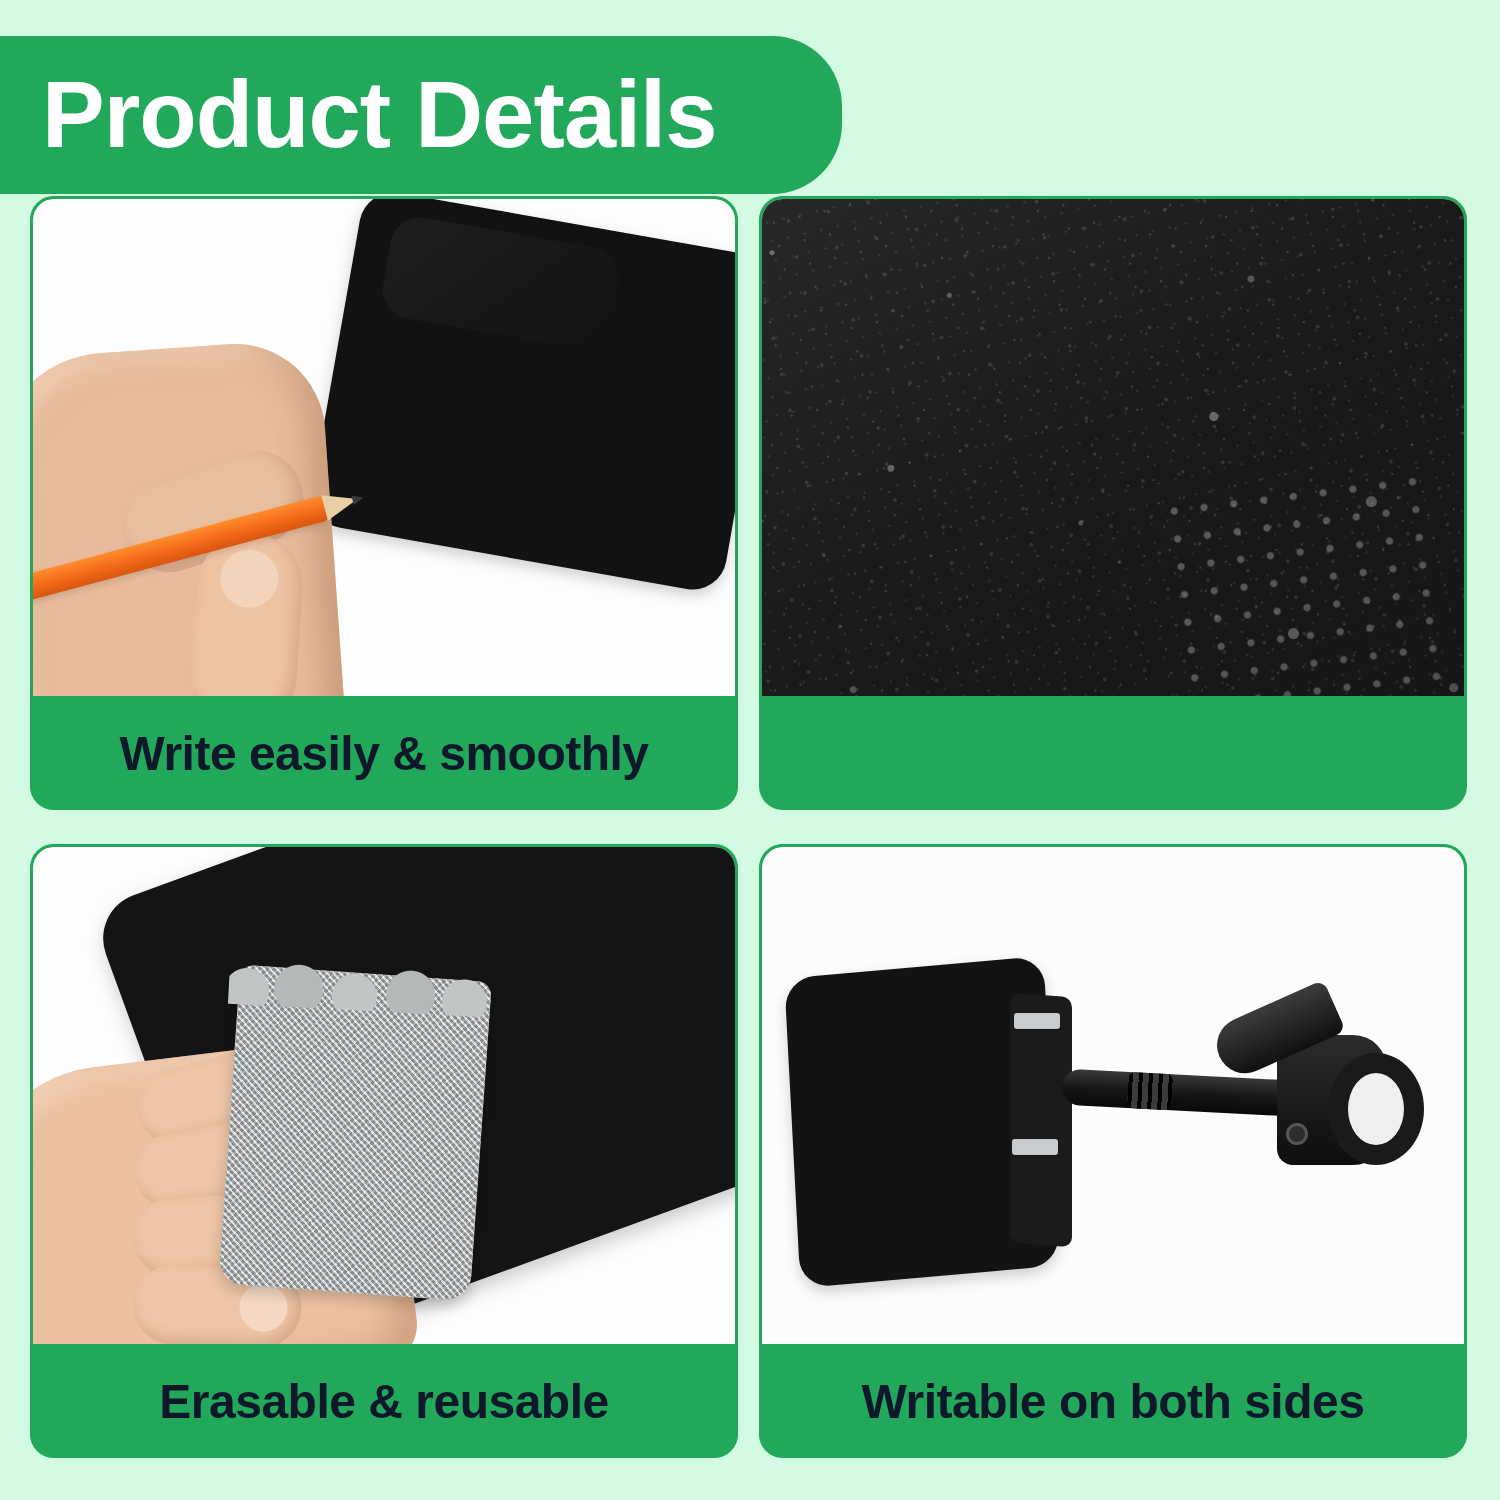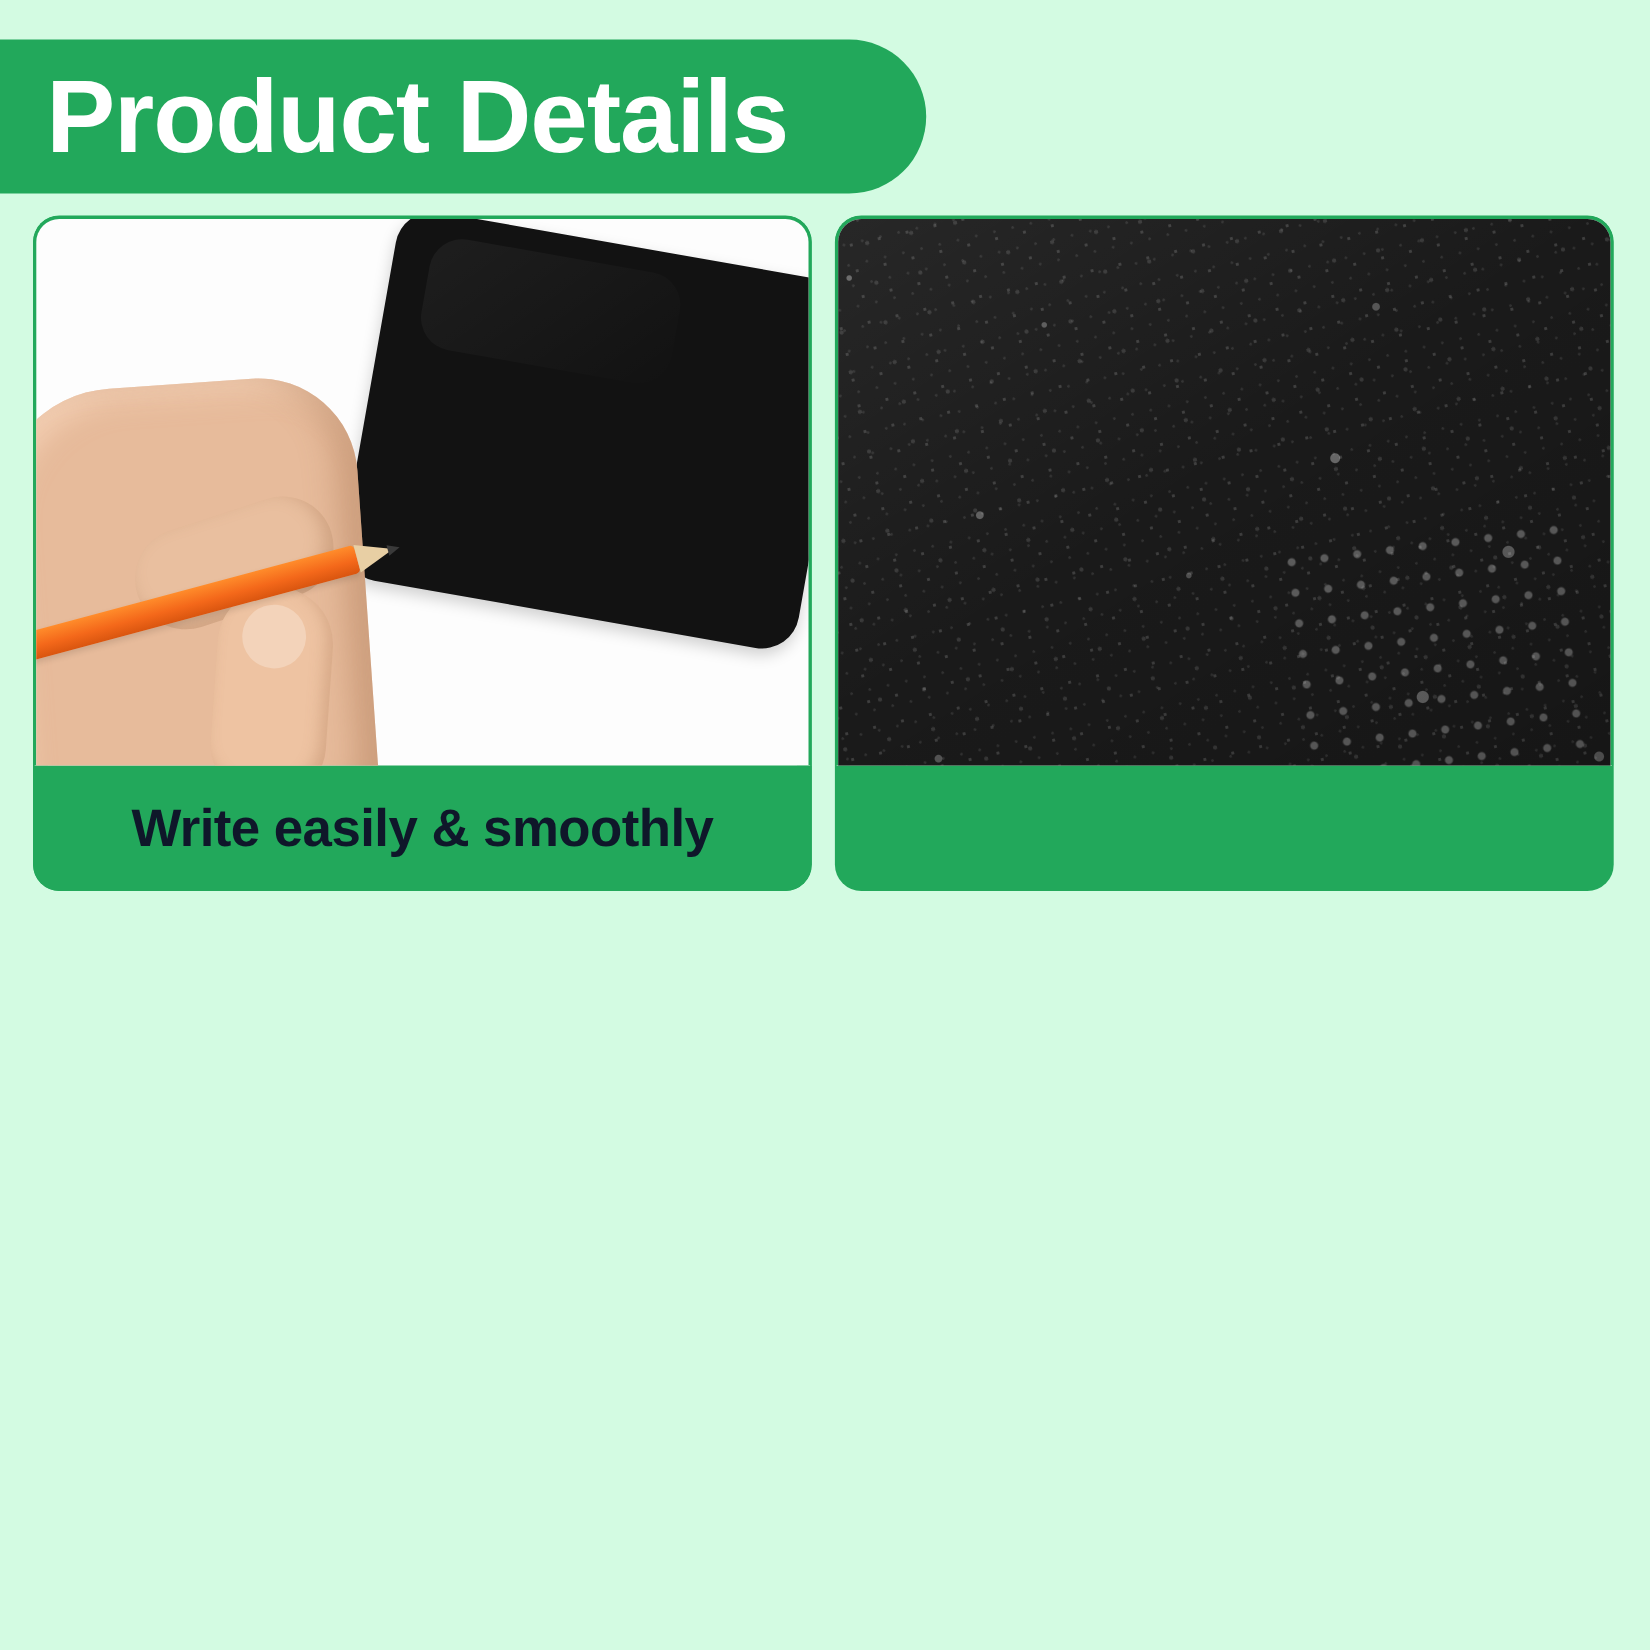--- a/index.html
+++ b/index.html
@@ -14,21 +14,21 @@
     overflow: hidden;
     position: relative;
   }
 
   
   .header-banner {
     position: absolute;
     left: 0;
     top: 36px;
     width: 842px;
-    height: 140px;
+    height: 158px;
     background: #22a85b;
     border-radius: 0 70px 70px 0;
     display: flex;
     align-items: center;
     box-sizing: border-box;
     padding-left: 42px;
   }
   .header-title {
     color: #ffffff;
     font-size: 94px;
@@ -450,15 +450,47 @@
       <div class="board-water">
         <div class="droplet-fine"></div>
         <div class="droplet-fine2"></div>
         <div class="droplet-layer"></div>
         <div class="droplet-cluster"></div>
         <div class="board-water-sheen"></div>
       </div>
     </div>
   </div>
 
-
+  <div class="feature-card">
+    <div class="card-photo photo-wipe">
+      <div class="board-wipe"></div>
+      <div class="hand-wipe">
+        <div class="finger-w finger-w1"></div>
+        <div class="finger-w finger-w2"></div>
+        <div class="finger-w finger-w3"></div>
+        <div class="finger-w finger-w4"></div>
+      </div>
+      <div class="cloth">
+        <div class="cloth-weave"></div>
+      </div>
+      <div class="cloth-top-ruffle" style="left:196px; top:116px;"></div>
+    </div>
+    <div class="card-caption">Erasable &amp; reusable</div>
+  </div>
+
+  <div class="feature-card">
+    <div class="card-photo photo-clamp">
+      <div class="board-clamp"></div>
+      <div class="hinge-block"></div>
+      <div class="hinge-pin hinge-pin-a"></div>
+      <div class="hinge-pin hinge-pin-b"></div>
+      <div class="arm">
+        <div class="arm-rings"></div>
+      </div>
+      <div class="clamp-body"></div>
+      <div class="clamp-lever"></div>
+      <div class="clamp-ring"></div>
+      <div class="clamp-screw"></div>
+    </div>
+    <div class="card-caption">Writable on both sides</div>
+  </div>
 
 </div>
 
 </body></html>

